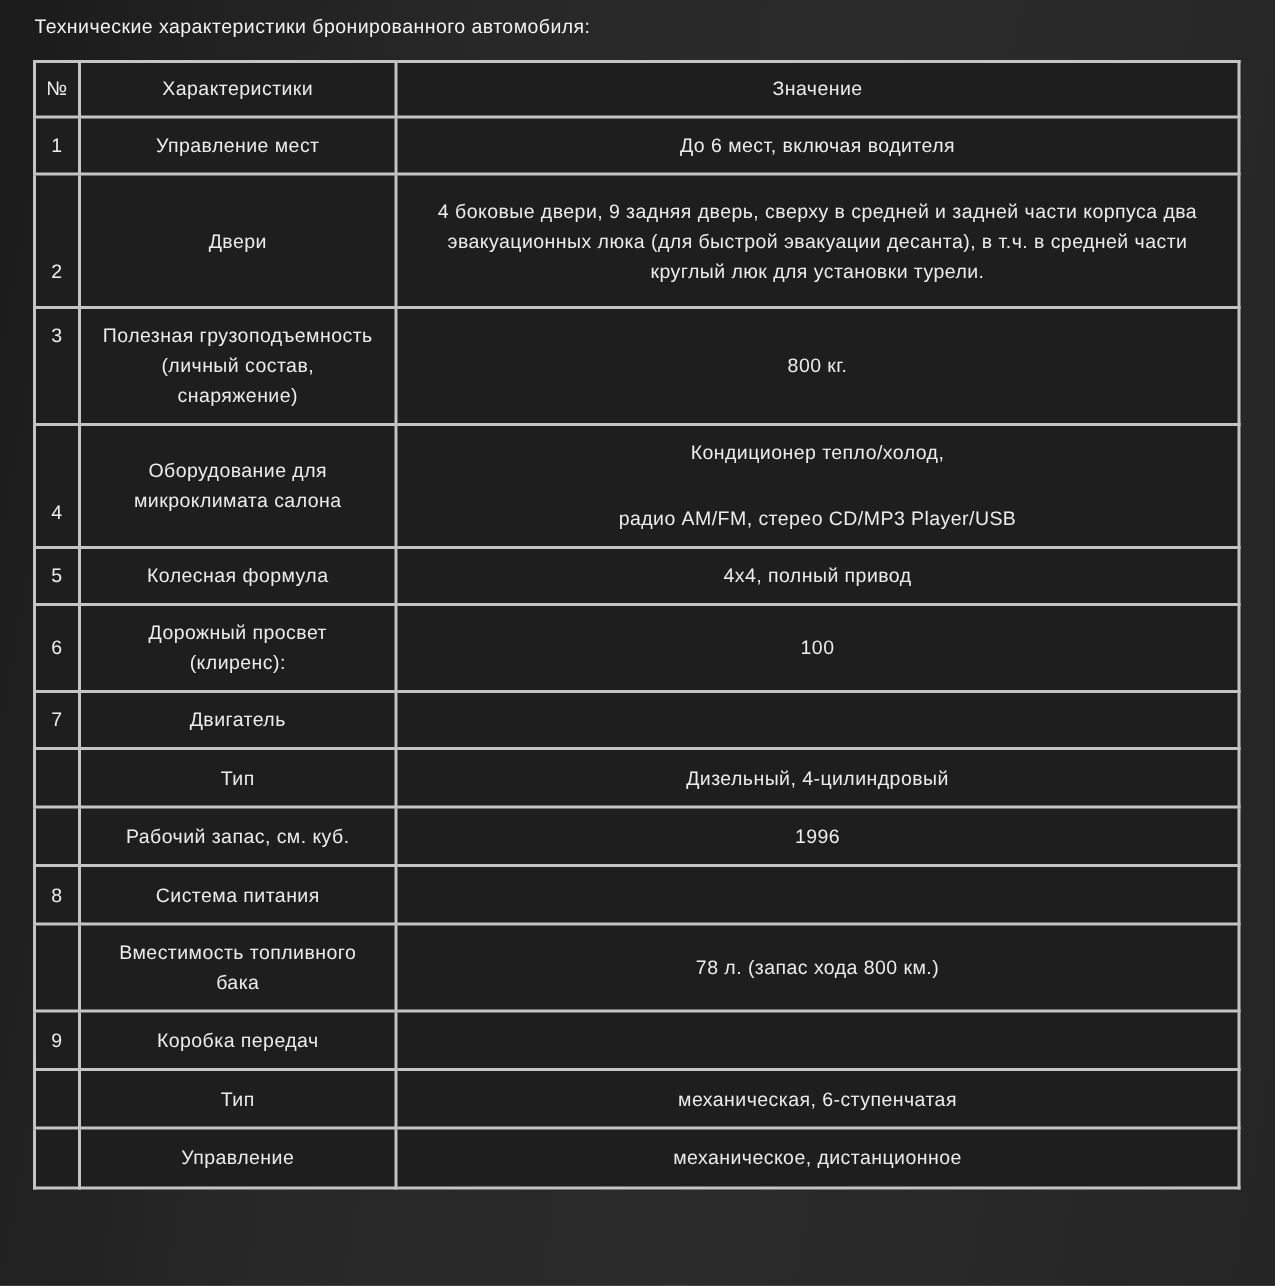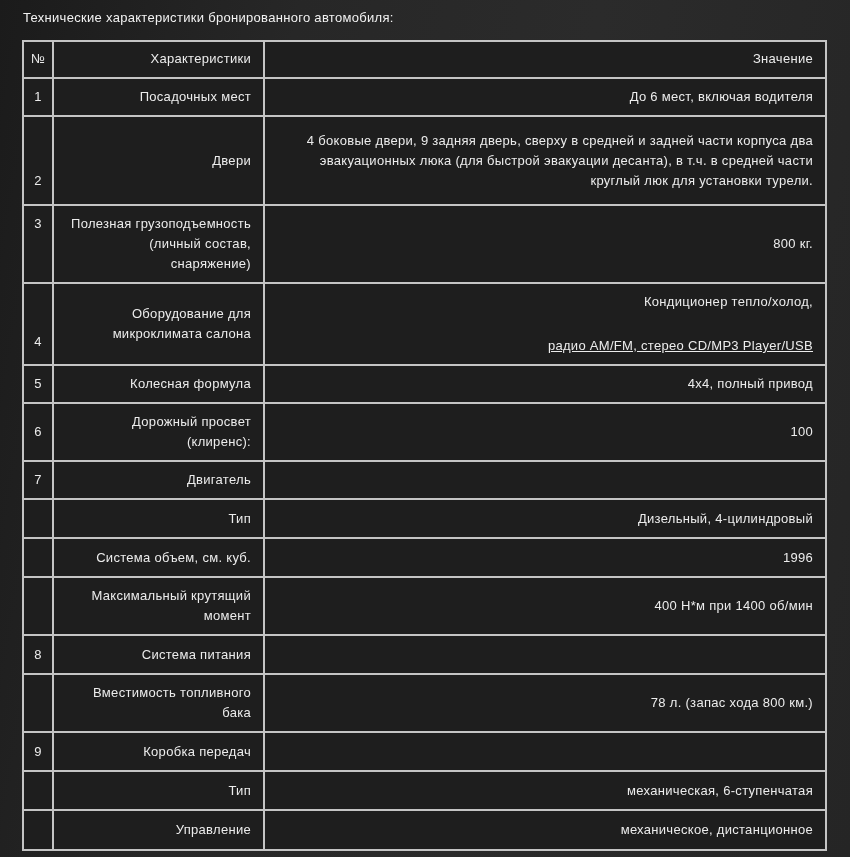--- a/index.html
+++ b/index.html
@@ -32,38 +32,38 @@
   col.c-val  { width: 562px; }
   th, td {
     border: 2px solid #c4c4c4;
     font-size: 13px;
     font-weight: 400;
     line-height: 20px;
     letter-spacing: 0.3px;
     vertical-align: middle;
     padding: 8px 12px;
     color: #ececec;
-    text-align: right;
+    text-align: center;
     word-wrap: break-word;
   }
   th { vertical-align: top; padding-top: 7px; }
   td.num, th.num { text-align: center; padding-left: 2px; padding-right: 2px; }
   
   tr.h37 { height: 37px; }
   tr.h38 { height: 38px; }
   tr.h39 { height: 39px; }
   tr.h40 { height: 40px; }
   tr.h56 { height: 56px; }
   tr.h67 { height: 67px; }
   tr.h89 { height: 89px; }
   
   td.num.vbot13 { vertical-align: bottom; padding-bottom: 13px; }
   td.num.vbot12 { vertical-align: bottom; padding-bottom: 12px; }
   td.num.vtop8  { vertical-align: top;    padding-top: 8px;  }
-  .val-p2 { margin-top: 24px; text-decoration: underline; }
+  .val-p2 { margin-top: 24px; }
 </style>
 </head>
 <body>
 
 <div class="page">
 
   <div class="title">Технические характеристики бронированного автомобиля:</div>
 
   <table class="specs">
     <colgroup>
@@ -74,21 +74,21 @@
     <thead>
       <tr class="h37">
         <th class="num">№</th>
         <th>Характеристики</th>
         <th>Значение</th>
       </tr>
     </thead>
     <tbody>
       <tr class="h38">
         <td class="num">1</td>
-        <td>Посадочных мест</td>
+        <td>Управление мест</td>
         <td>До 6 мест, включая водителя</td>
       </tr>
       <tr class="h89">
         <td class="num vbot13">2</td>
         <td>Двери</td>
         <td>4 боковые двери, 9 задняя дверь, сверху в средней и задней части корпуса два эвакуационных люка (для быстрой эвакуации десанта), в т.ч.  в средней части круглый люк для установки турели.</td>
       </tr>
       <tr class="h56">
         <td class="num vtop8">3</td>
         <td>Полезная грузоподъемность (личный состав, снаряжение)</td>
@@ -117,27 +117,22 @@
         <td>Двигатель</td>
         <td></td>
       </tr>
       <tr class="h39">
         <td class="num"></td>
         <td>Тип</td>
         <td>Дизельный, 4-цилиндровый</td>
       </tr>
       <tr class="h39">
         <td class="num"></td>
-        <td>Система объем, см. куб.</td>
+        <td>Рабочий запас, см. куб.</td>
         <td>1996</td>
-      </tr>
-      <tr class="h39">
-        <td class="num"></td>
-        <td>Максимальный крутящий момент</td>
-        <td>400 Н*м при 1400 об/мин</td>
       </tr>
       <tr class="h39">
         <td class="num">8</td>
         <td>Система питания</td>
         <td></td>
       </tr>
       <tr class="h39">
         <td class="num"></td>
         <td>Вместимость топливного бака</td>
         <td>78 л. (запас хода 800 км.)</td>

